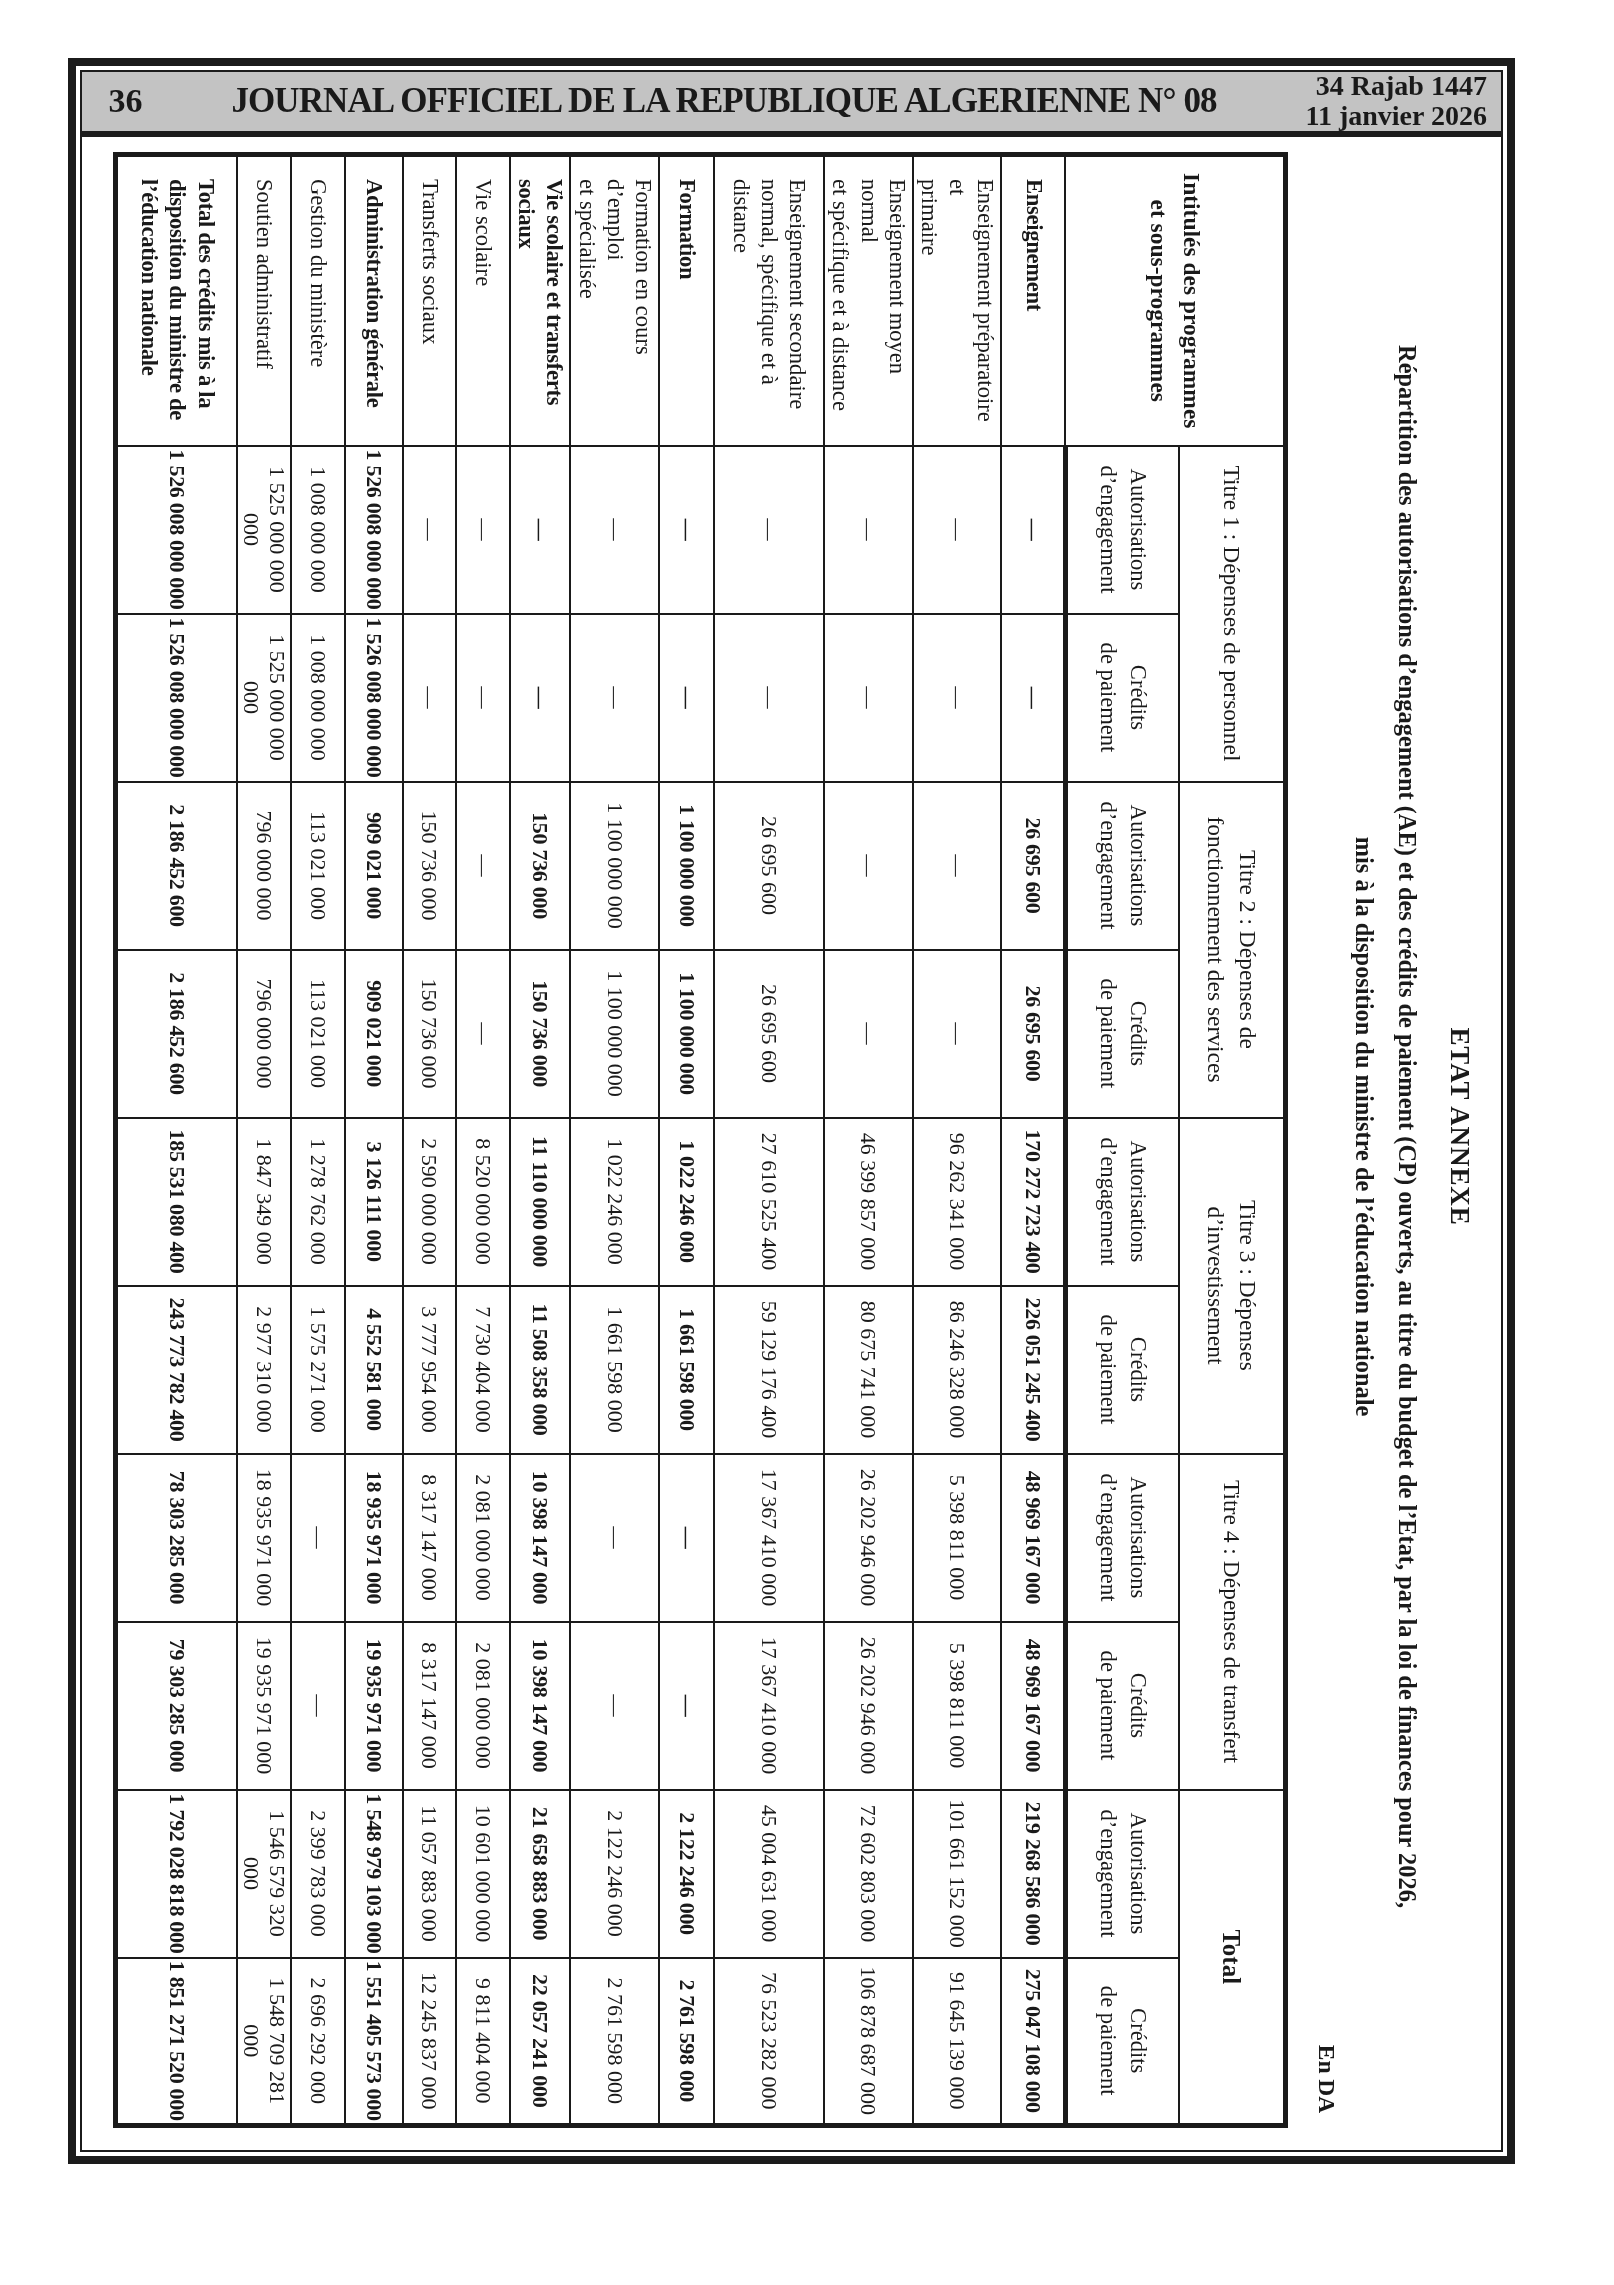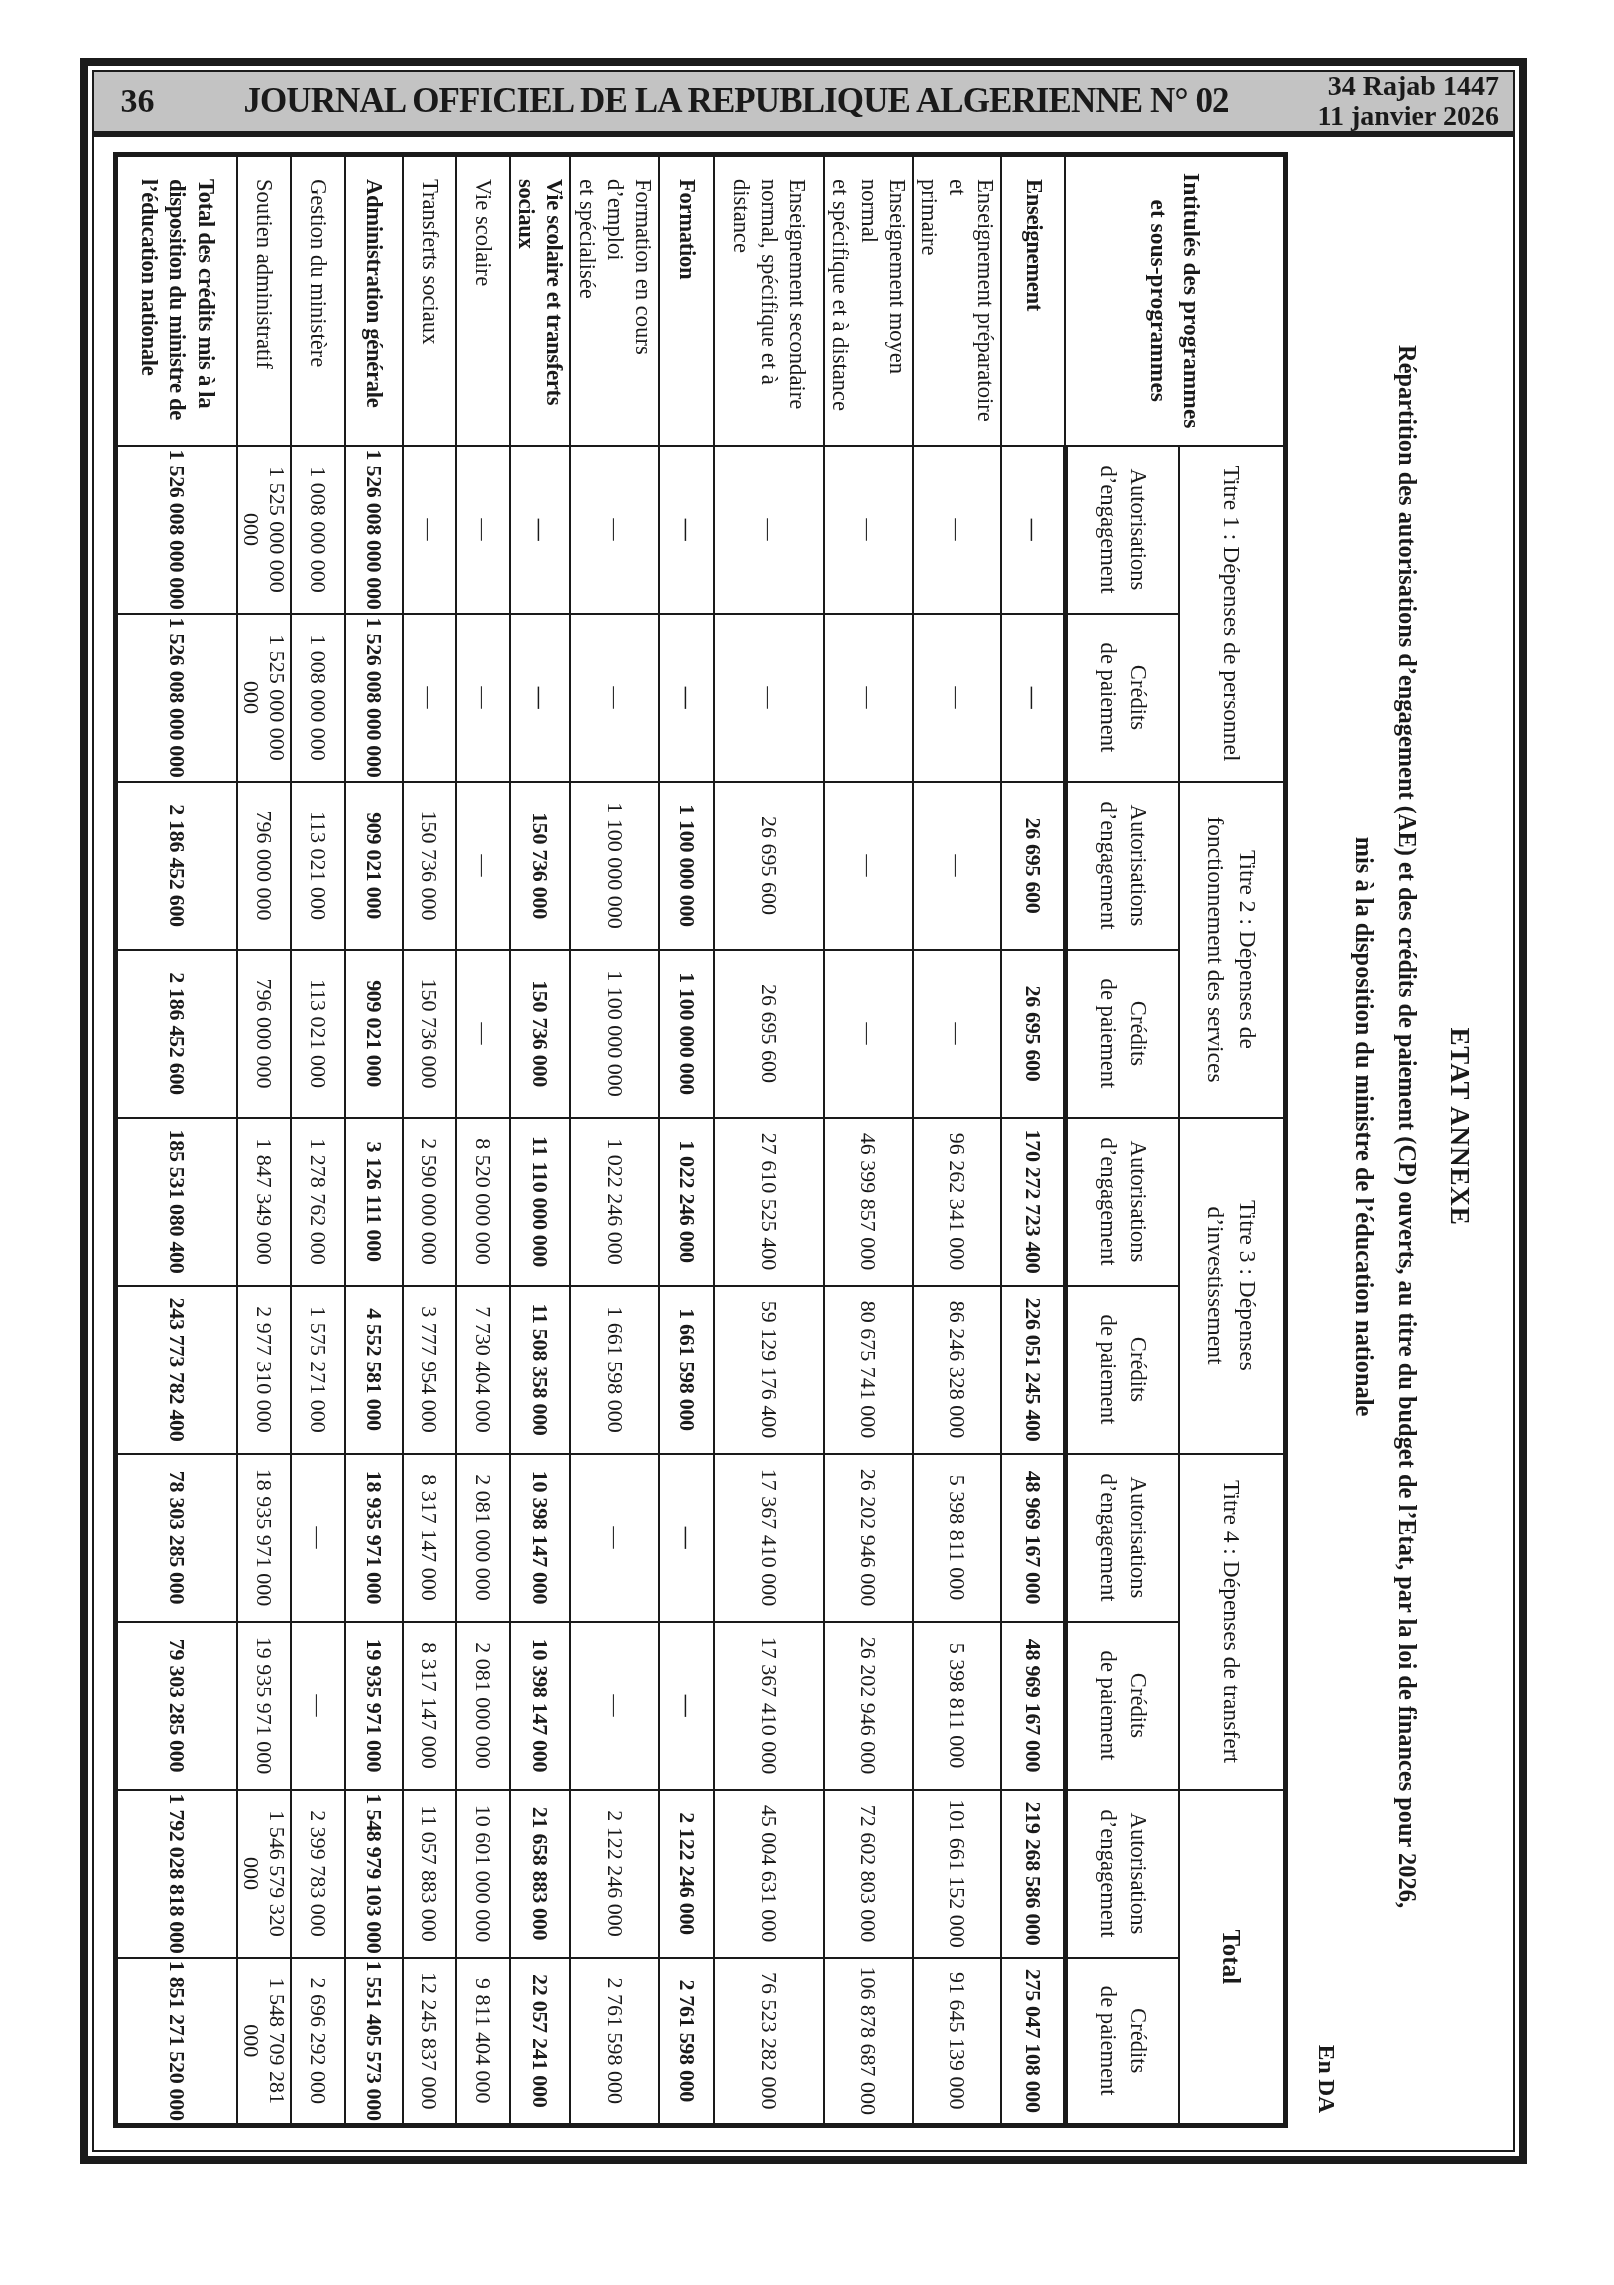--- a/index.html
+++ b/index.html
@@ -1,19 +1,19 @@
 <!DOCTYPE html>
 <html style="font-size:14.5px"><head>
 <meta charset="utf-8">
 <style>
   html,body{margin:0;padding:0;background:#ffffff;}
   body{position:relative;width:1615px;height:2285px;font-family:"Liberation Serif","DejaVu Serif",serif;color:#1a1a1a;}
 
   
-  .frame{position:absolute;left:80px;top:58px;width:1431px;height:2090px;border:8.1px solid #1b1b1b;}
+  .frame{position:absolute;left:68px;top:58px;width:1431px;height:2090px;border:8.1px solid #1b1b1b;}
   .frame-inner{position:absolute;left:3.6px;top:3.6px;right:3.6px;bottom:3.6px;border:2.7px solid #1b1b1b;}
 
   
   .masthead{position:absolute;left:0;top:0;right:0;height:59px;background:#c3c3c3;
             border-bottom:6.3px solid #1b1b1b;display:flex;align-items:center;}
   .page-num{margin-left:27px;font-weight:bold;font-size:34px;}
   .journal-title{flex:1;text-align:center;font-weight:bold;font-size:35px;letter-spacing:-0.9px;}
   .dates{margin-right:14.5px;text-align:right;font-weight:bold;font-size:28px;line-height:1.08;white-space:pre-line;}
 
   
@@ -53,21 +53,21 @@
   tbody tr:nth-child(12){height:52px;}
   tbody tr:nth-child(13){height:121px;}
 </style>
 </head>
 <body>
 
 <div class="frame">
   <div class="frame-inner">
     <div class="masthead">
       <div class="page-num">36</div>
-      <div class="journal-title">JOURNAL OFFICIEL DE LA REPUBLIQUE ALGERIENNE N° 02</div>
+      <div class="journal-title">JOURNAL OFFICIEL DE LA REPUBLIQUE ALGERIENNE N° 08</div>
       <div class="dates">34 Rajab 1447
 11 janvier 2026</div>
     </div>
   </div>
 </div>
 
 <div class="landscape">
   <div class="titlezone">
     <div class="annex-title">ETAT ANNEXE</div>
     <div class="annex-subtitle">Répartition des autorisations d’engagement (AE) et des crédits de paiement (CP) ouverts, au titre du budget de l’Etat, par la loi de finances pour 2026,

